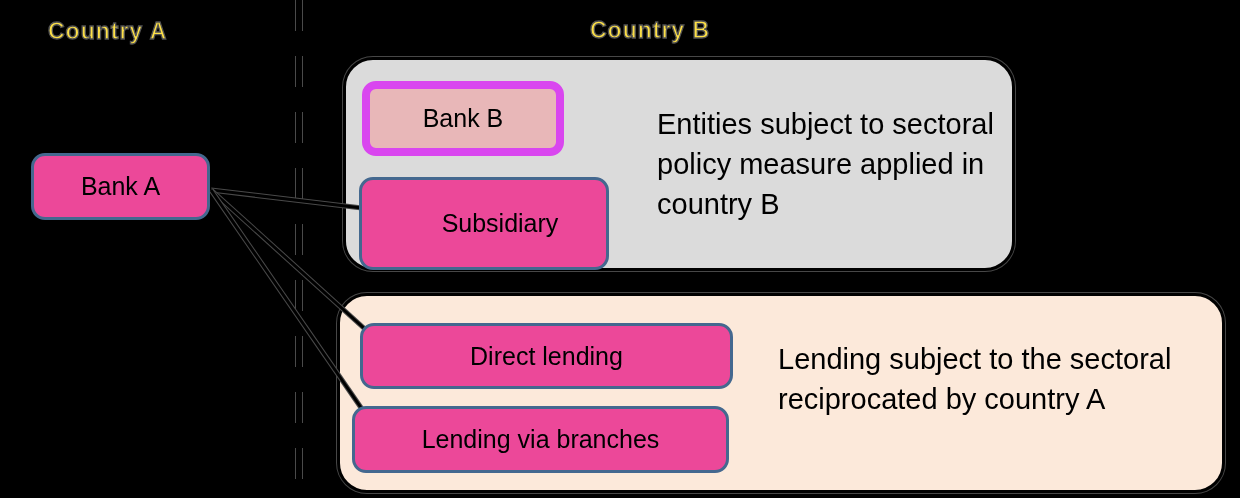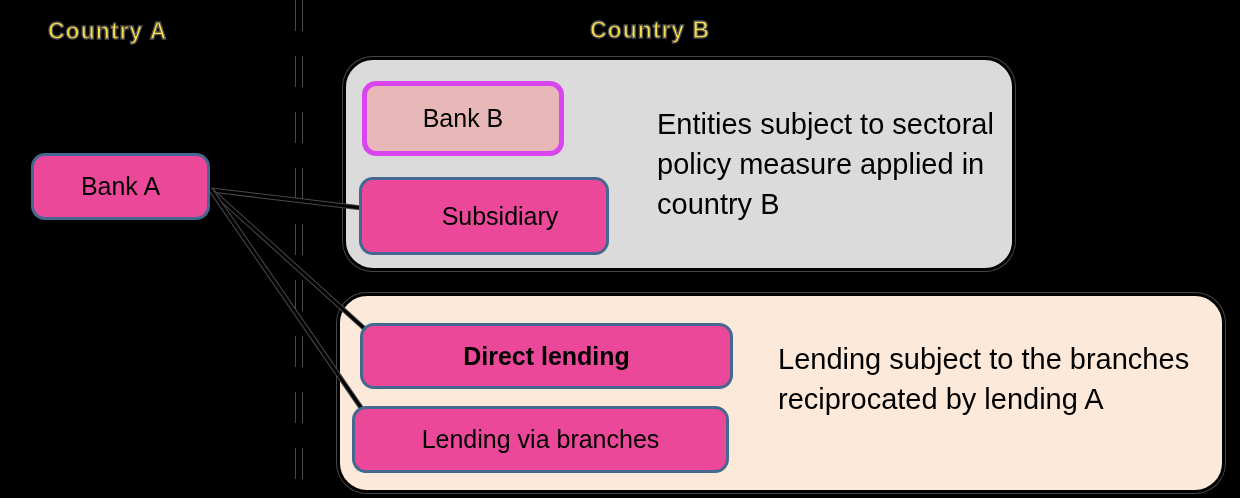--- a/index.html
+++ b/index.html
@@ -50,26 +50,26 @@
     color: #000000;
     border-radius: 14px;
     white-space: nowrap;
   }
   .blue-box {
     background: #ec4899;
     border: 3px solid #44688f;
   }
   .pink-box {
     background: #e8b7b8;
-    border: 5px solid #d946ef;
+    border: 8px solid #d946ef;
   }
   .bank-a       { left: 31px;  top: 153px; width: 179px; height: 67px; }
   .bank-b       { left: 362px; top: 81px;  width: 202px; height: 75px; }
-  .subsidiary   { left: 359px; top: 177px; width: 250px; height: 78px; padding-left: 32px; }
-  .direct-lending { left: 360px; top: 323px; width: 373px; height: 66px; font-weight: bold; }
+  .subsidiary   { left: 359px; top: 177px; width: 250px; height: 93px; padding-left: 32px; }
+  .direct-lending { left: 360px; top: 323px; width: 373px; height: 66px; }
   .lending-branches { left: 352px; top: 406px; width: 377px; height: 67px; }
   .note {
     position: absolute;
     font-size: 29px;
     line-height: 40px;
     color: #000000;
     white-space: nowrap;
   }
   .entities-note { left: 657px; top: 104px; }
   .lending-note  { left: 778px; top: 339px; }
@@ -126,17 +126,17 @@
     <span>Lending via branches</span>
   </div>
 
   <div class="note entities-note">
     <div>Entities subject to sectoral</div>
     <div>policy measure applied in</div>
     <div>country B</div>
   </div>
 
   <div class="note lending-note">
-    <div>Lending subject to the branches</div>
-    <div>reciprocated by lending A</div>
+    <div>Lending subject to the sectoral</div>
+    <div>reciprocated by country A</div>
   </div>
 
 </div>
 
 </body></html>

